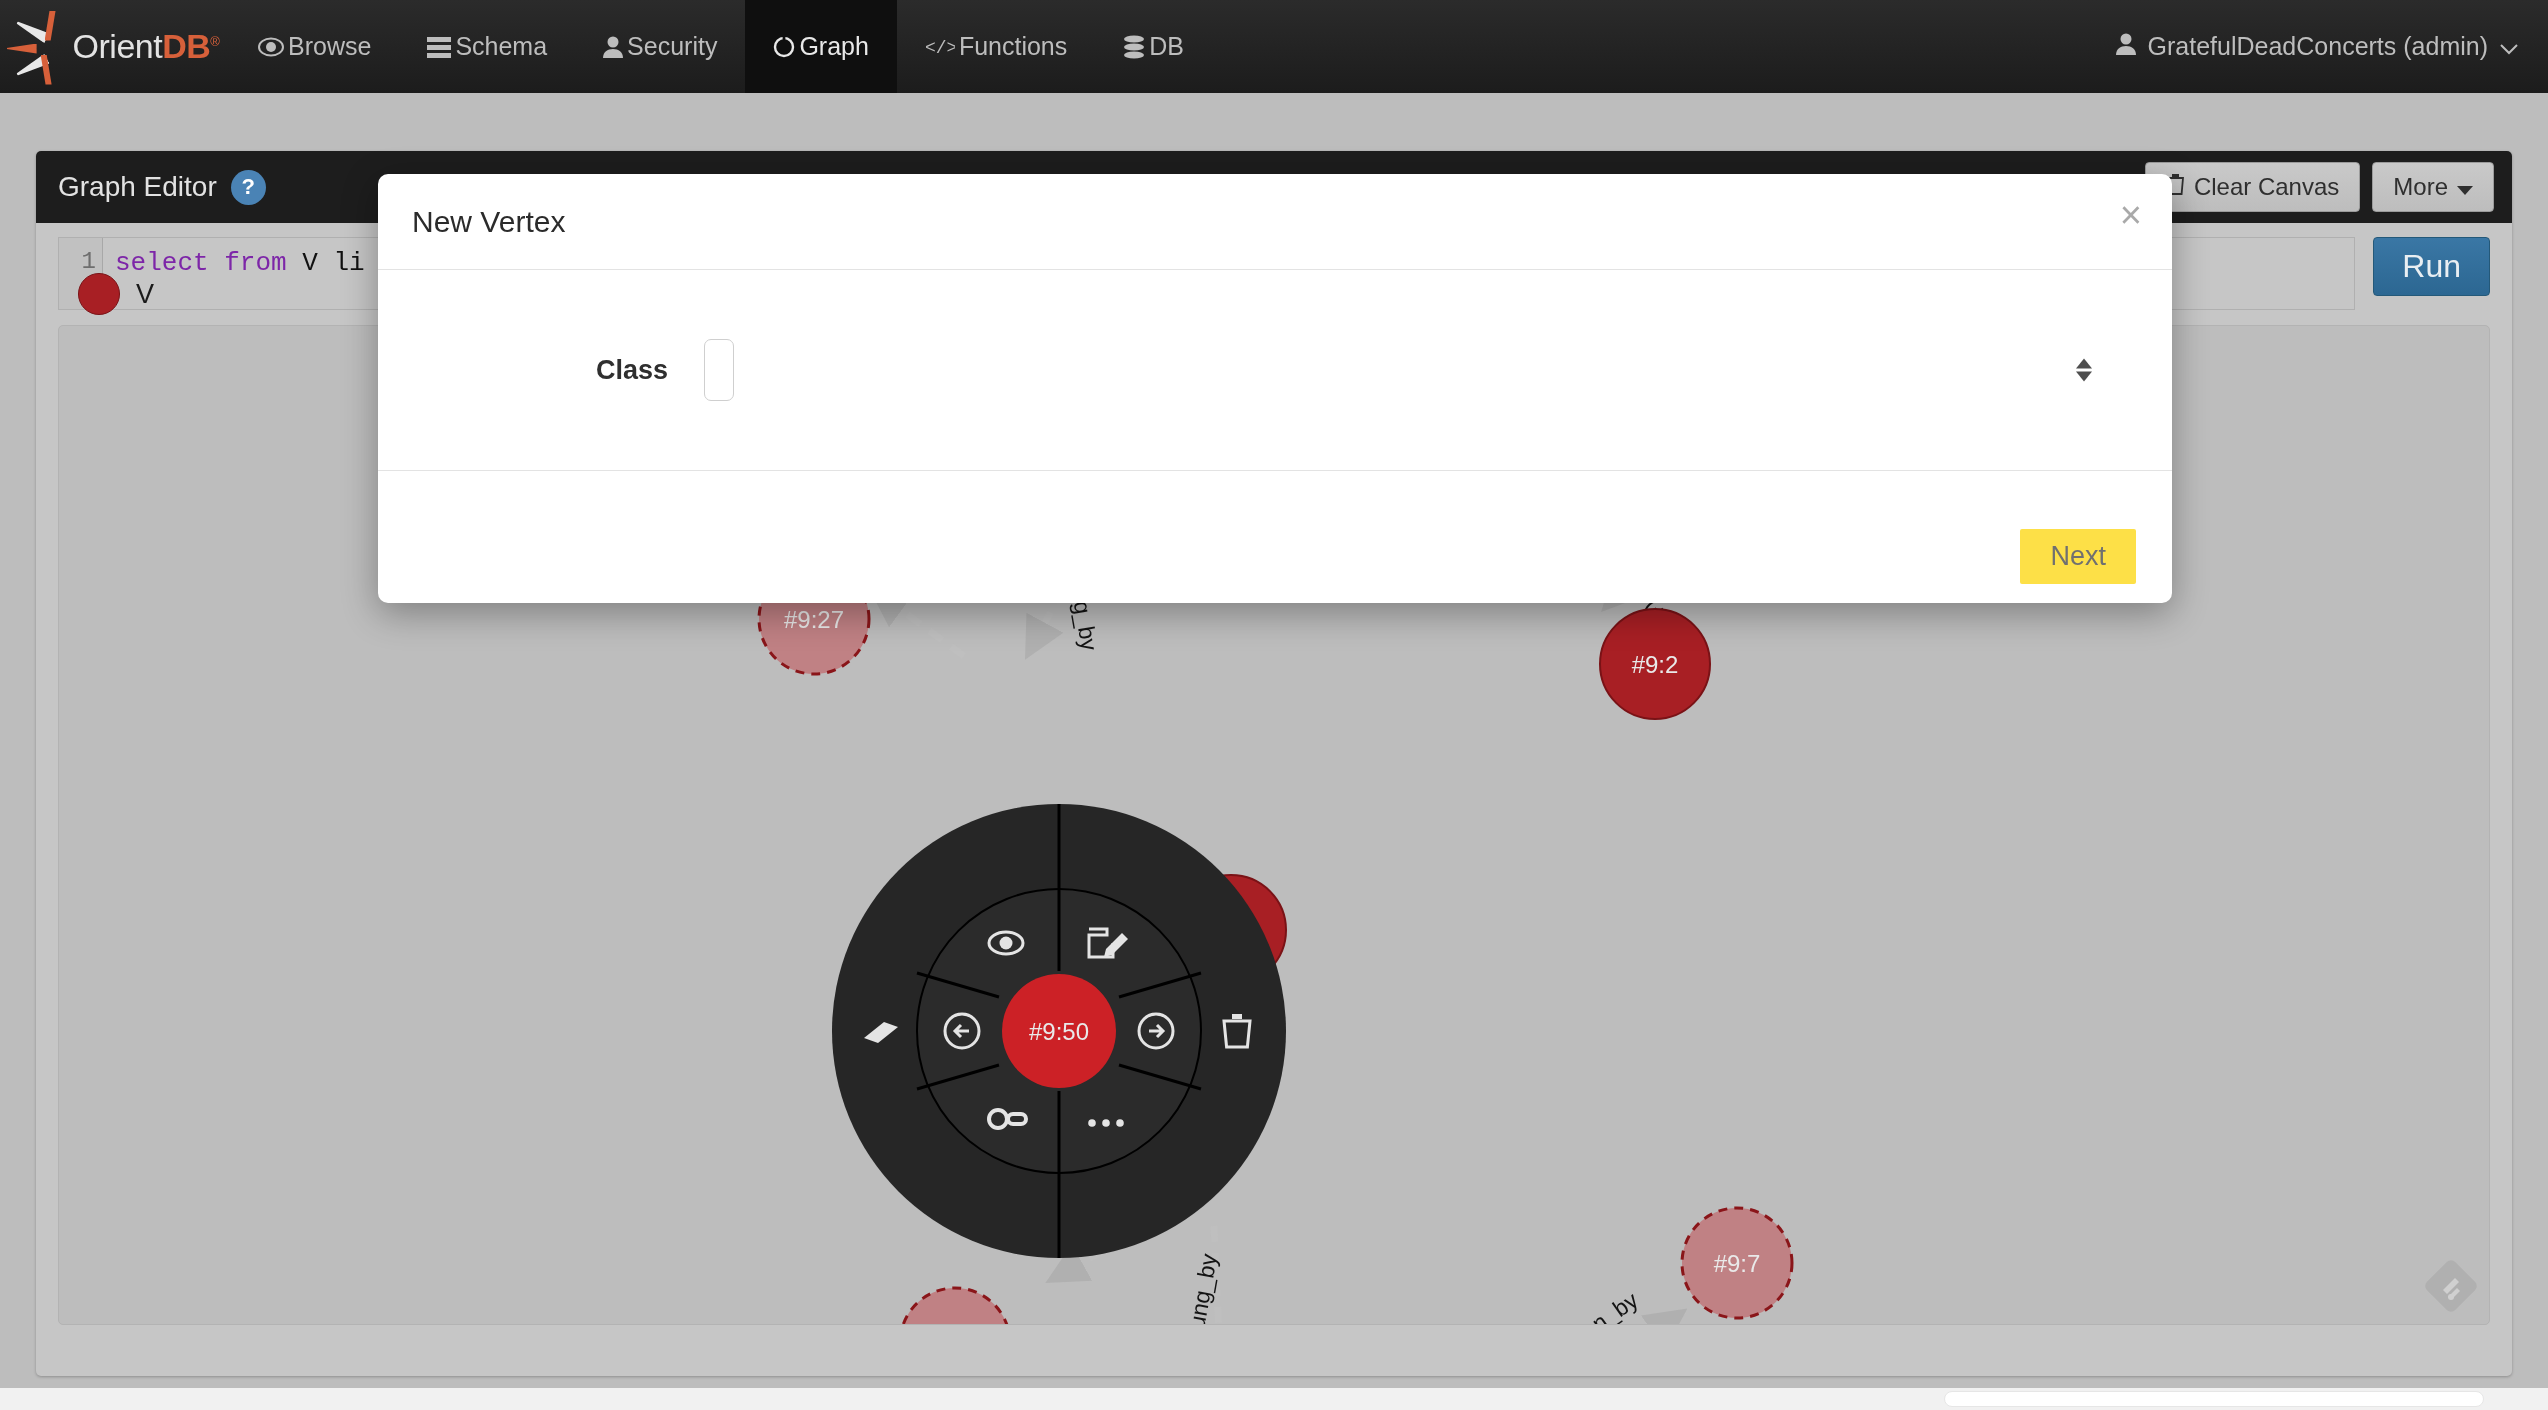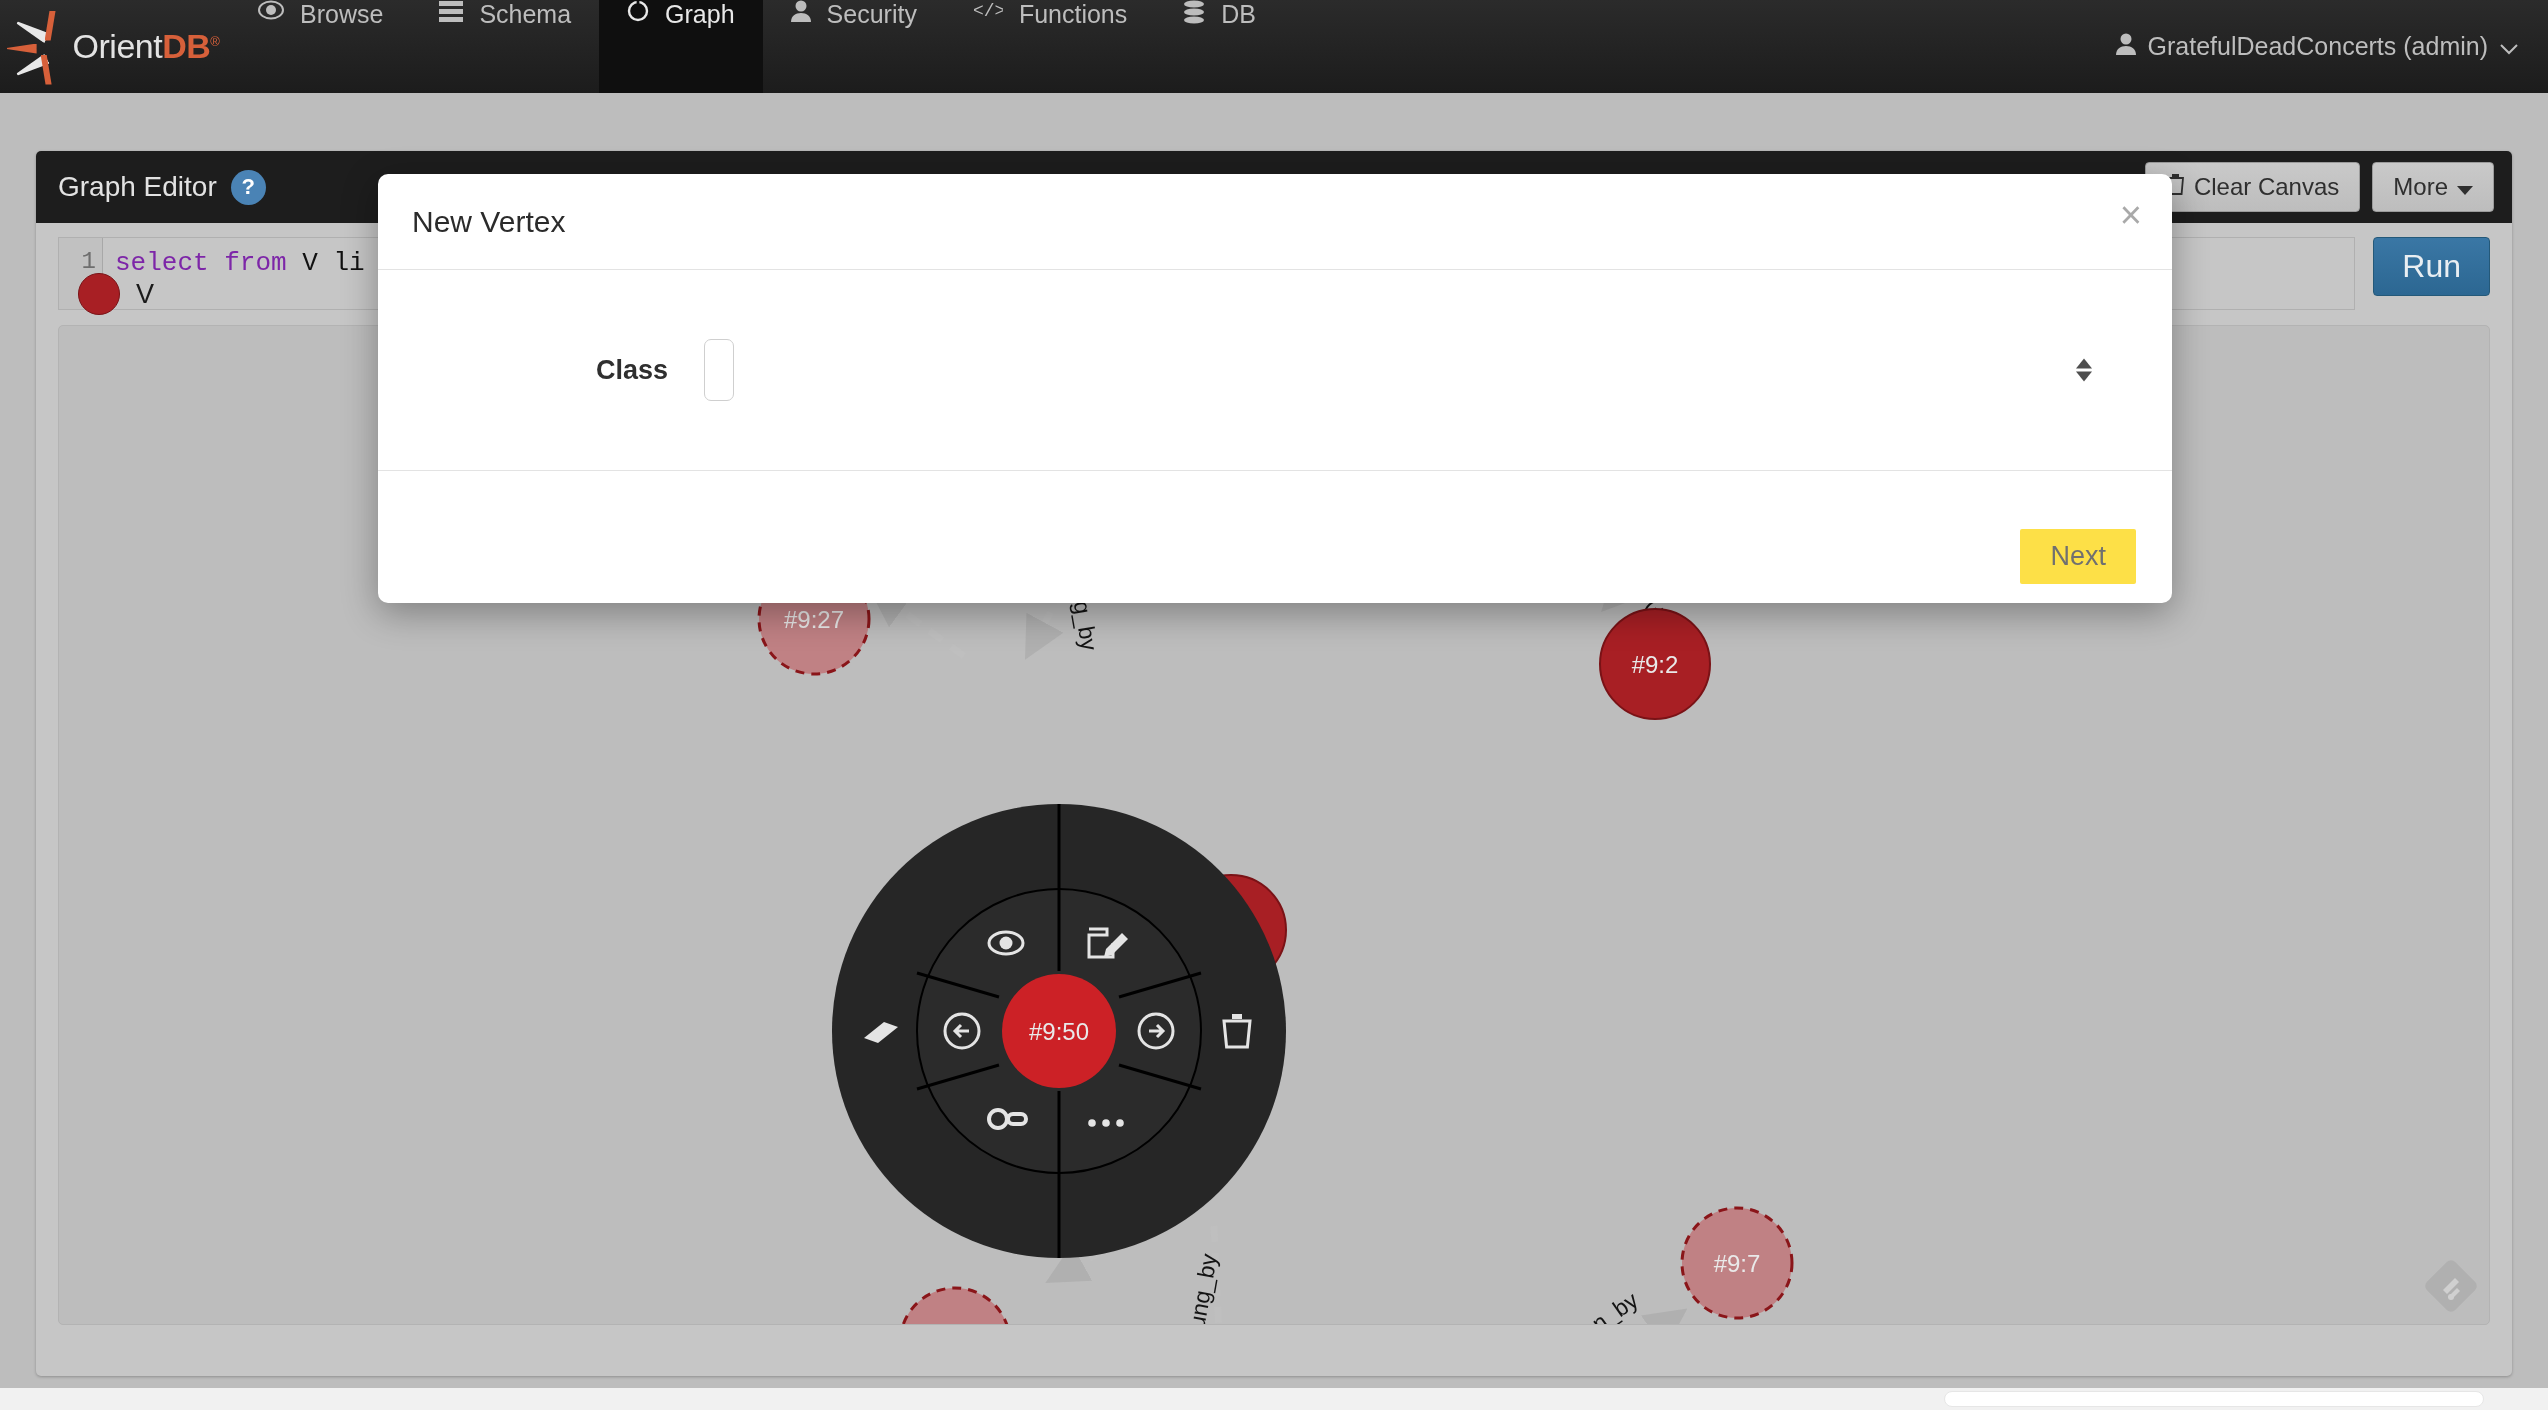--- a/index.html
+++ b/index.html
@@ -39,21 +39,21 @@
          clip-path: polygon(45% 0,100% 0,55% 100%,0 100%); }
   .sp5 { width: 11px; height: 30px; top: 46px; left: 36px; background:#d7603a !important;
          clip-path: polygon(0 0,55% 0,100% 100%,45% 100%); }
   .logo-text { font-size: 34px; letter-spacing: -0.5px; position: relative; left:-6px;}
   .logo-orient { color: #e3e3e3; }
   .logo-db { color: #d7603a; font-weight: bold; }
   .logo-reg { color:#d7603a; font-size:13px; vertical-align: super; }
 
   .navitems { display: flex; align-items: center; height: 93px; }
   .navitem {
-    display: flex; align-items: flex-start; gap: 16px;
+    display: flex; align-items: center; gap: 4px;
     padding: 0 28px; height: 93px;
     color: #bdbdbd; font-size: 25px; cursor: pointer;
     white-space: nowrap;
   }
   .navitem.active { background: #0f0f0f; color: #e8e8e8; }
   .navitem .ic { display:inline-flex; align-items:center; }
 
   #user-area {
     position: absolute; right: 30px; top: 0; height: 93px;
     display: flex; align-items: center; gap: 12px;
@@ -284,38 +284,38 @@
       <span class="ic">
         <svg width="24" height="22" viewBox="0 0 24 22">
             <rect x="0" y="1" width="24" height="5" fill="#bdbdbd"></rect>
             <rect x="0" y="9" width="24" height="5" fill="#bdbdbd"></rect>
             <rect x="0" y="17" width="24" height="5" fill="#bdbdbd"></rect>
           </svg>
       </span>
       <span>Schema</span>
     </div>
 
+    <div class="navitem">
+      <span class="ic">
+        <svg width="20" height="22" viewBox="0 0 20 22">
+            <circle cx="10" cy="6" r="5.5" fill="#bdbdbd"></circle>
+            <path d="M0 22c0-6 4.5-9 10-9s10 3 10 9z" fill="#bdbdbd"></path>
+          </svg>
+      </span>
+      <span>Security</span>
+    </div>
+
     <div class="navitem active">
       <span class="ic">
         <svg width="22" height="22" viewBox="0 0 22 22">
             <circle cx="11" cy="11" r="9" fill="none" stroke="#e8e8e8" stroke-width="2.4"></circle>
             <rect x="9.6" y="0" width="2.8" height="5" fill="#0f0f0f"></rect>
           </svg>
       </span>
       <span>Graph</span>
-    </div>
-
-    <div class="navitem">
-      <span class="ic">
-        <svg width="20" height="22" viewBox="0 0 20 22">
-            <circle cx="10" cy="6" r="5.5" fill="#bdbdbd"></circle>
-            <path d="M0 22c0-6 4.5-9 10-9s10 3 10 9z" fill="#bdbdbd"></path>
-          </svg>
-      </span>
-      <span>Security</span>
     </div>
 
     <div class="navitem">
       <span class="ic">
         <svg width="30" height="20" viewBox="0 0 30 20">
             <text x="0" y="16" font-size="18" fill="#bdbdbd" font-family="Liberation Mono, monospace">&lt;/&gt;</text>
           </svg>
       </span>
       <span>Functions</span>
     </div>

